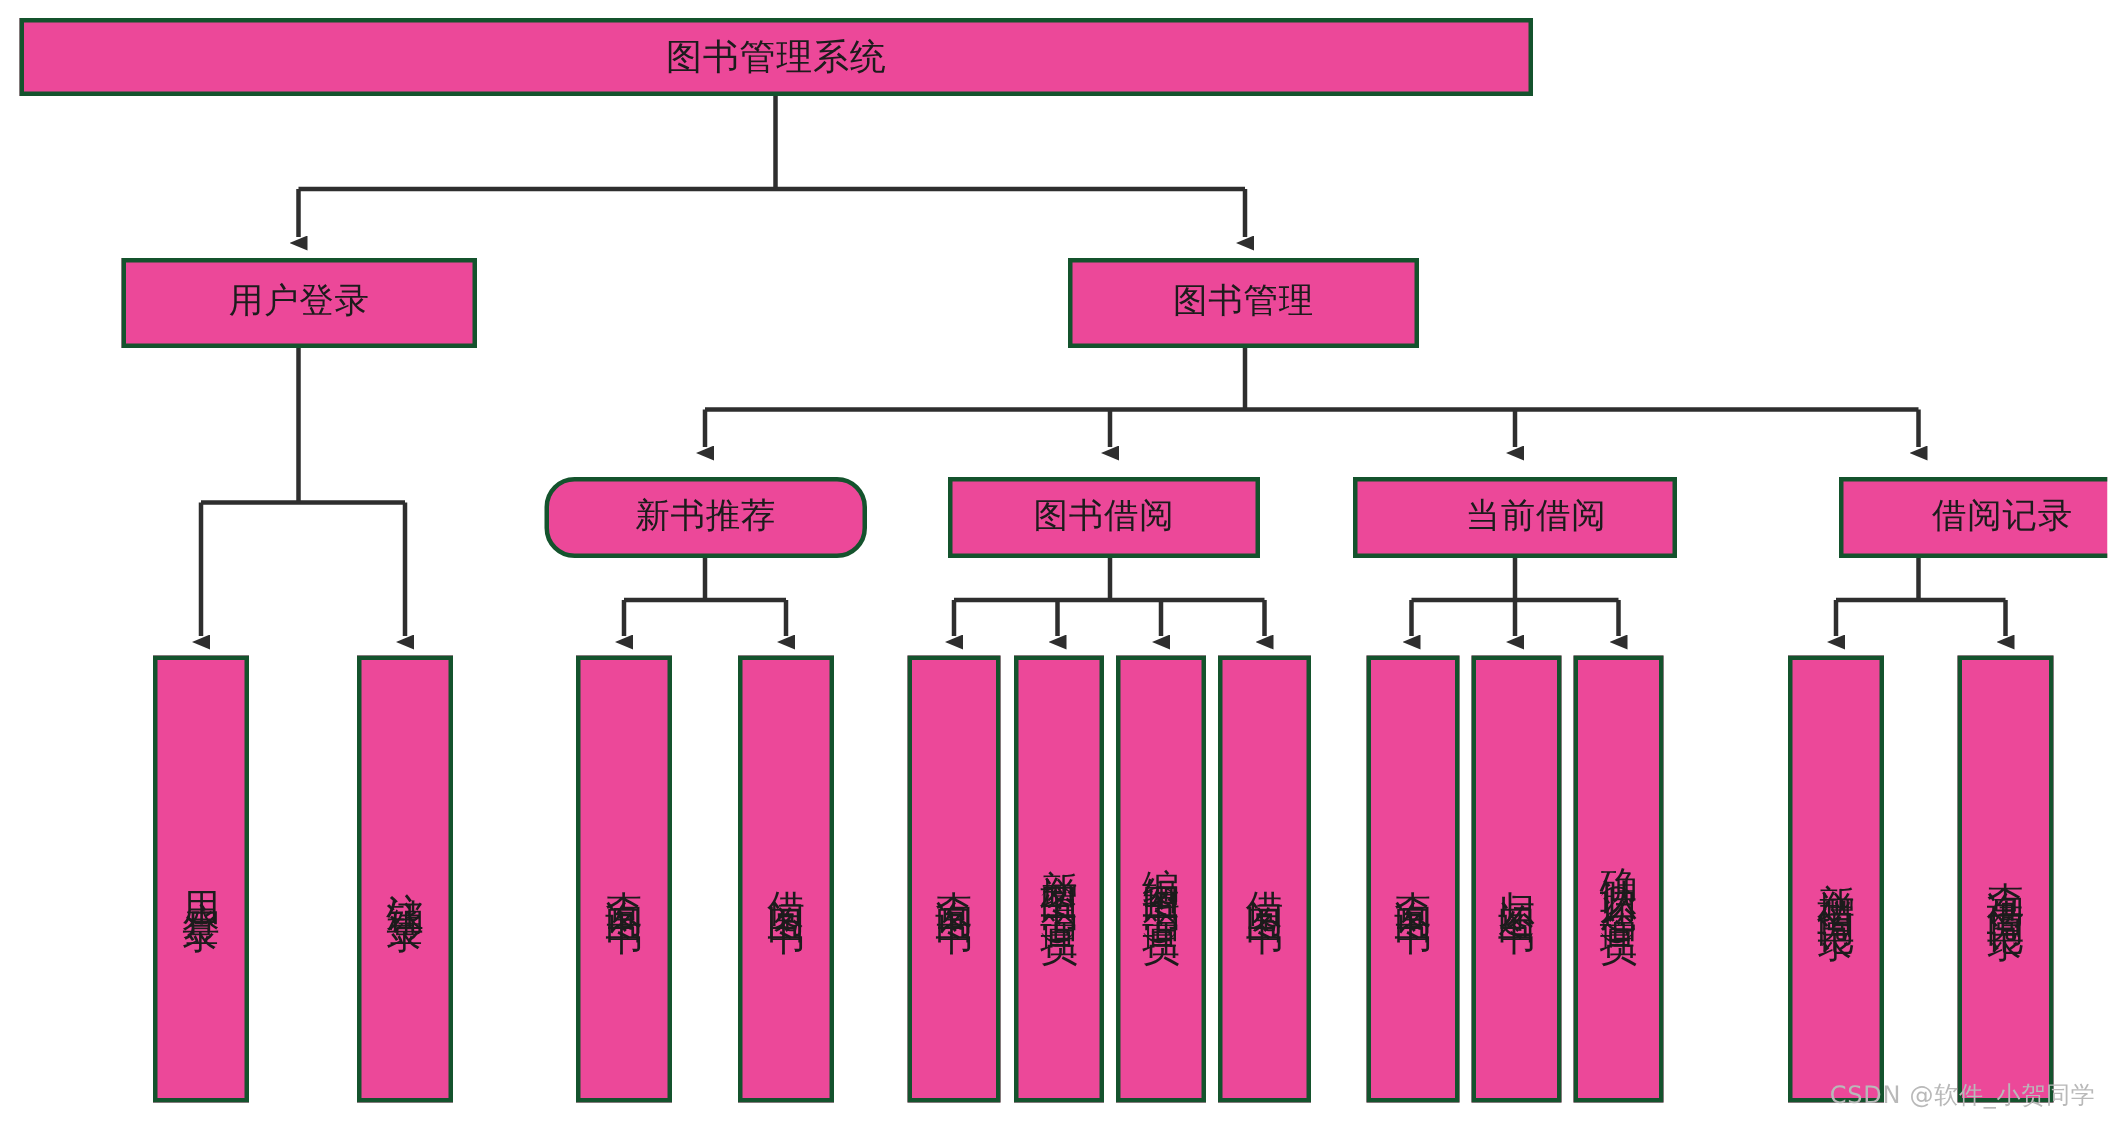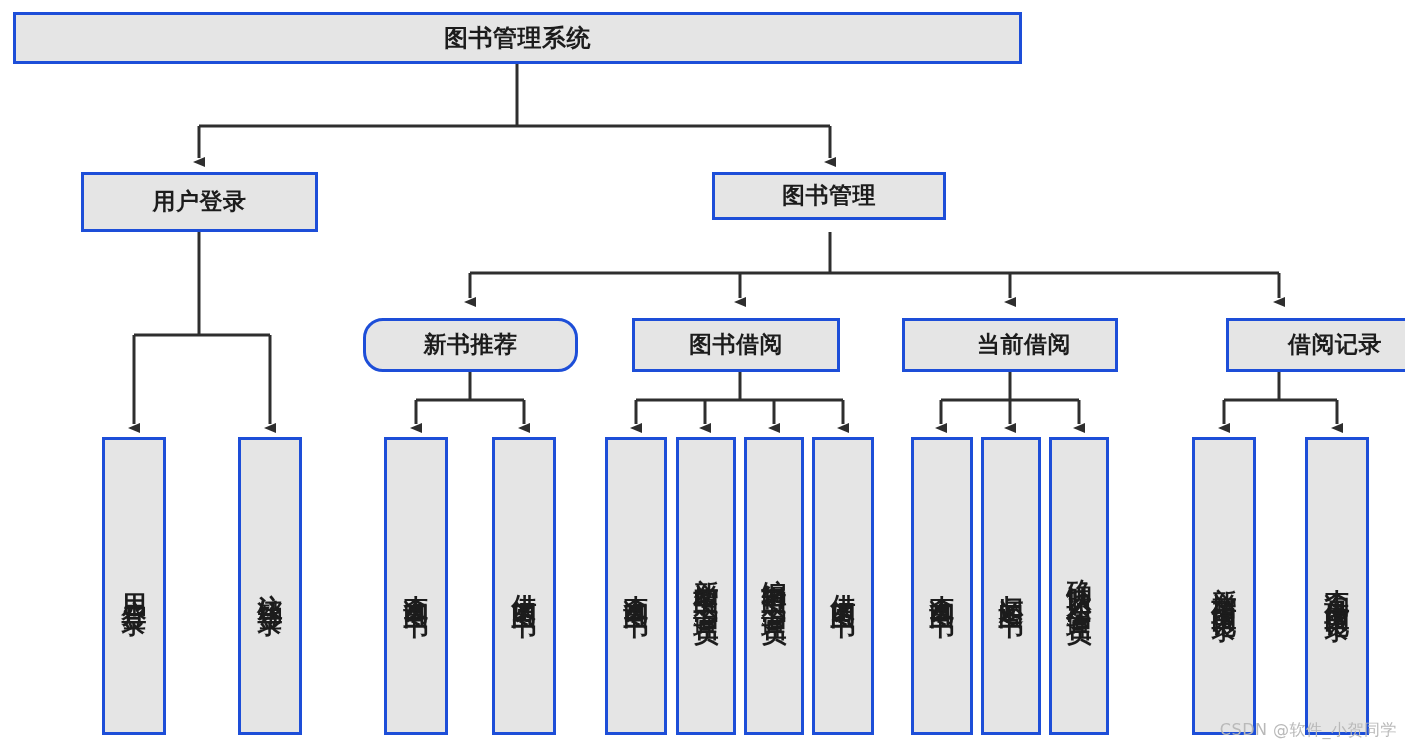--- a/index.html
+++ b/index.html
@@ -20,27 +20,26 @@
   svg#edges {
     position: absolute;
     left: 0;
     top: 0;
     width: 1405px;
     height: 747px;
   }
   .node {
     position: absolute;
     box-sizing: border-box;
-    background: #e5e5e5;
-    border: 3px solid #1d4ed8;
+    background: #ec4899;
+    border: 3px solid #14532d;
     display: flex;
     align-items: center;
     justify-content: center;
     z-index: 2;
-    font-weight: bold;
   }
   .node .label {
     color: #1c1c1c;
     text-align: center;
     line-height: 1.12;
     letter-spacing: 0.5px;
   }
   .node.horiz .label {
     font-size: 23px;
     white-space: nowrap;
@@ -128,21 +127,21 @@
     </g>
   </svg>
 
   <div class="node root horiz" style="left:13px; top:12px; width:1009px; height:52px;">
     <span class="label">图书管理系统</span>
   </div>
 
   <div class="node horiz" style="left:81px; top:172px; width:237px; height:60px;">
     <span class="label">用户登录</span>
   </div>
-  <div class="node horiz" style="left:712px; top:172px; width:234px; height:48px;">
+  <div class="node horiz" style="left:712px; top:172px; width:234px; height:60px;">
     <span class="label">图书管理</span>
   </div>
 
   <div class="node horiz" style="left:363px; top:318px; width:215px; height:54px;border-radius:20px;">
     <span class="label">新书推荐</span>
   </div>
   <div class="node horiz" style="left:632px; top:318px; width:208px; height:54px;">
     <span class="label">图书借阅</span>
   </div>
   <div class="node horiz" style="left:902px; top:318px; width:216px; height:54px;padding-left:28px;">

